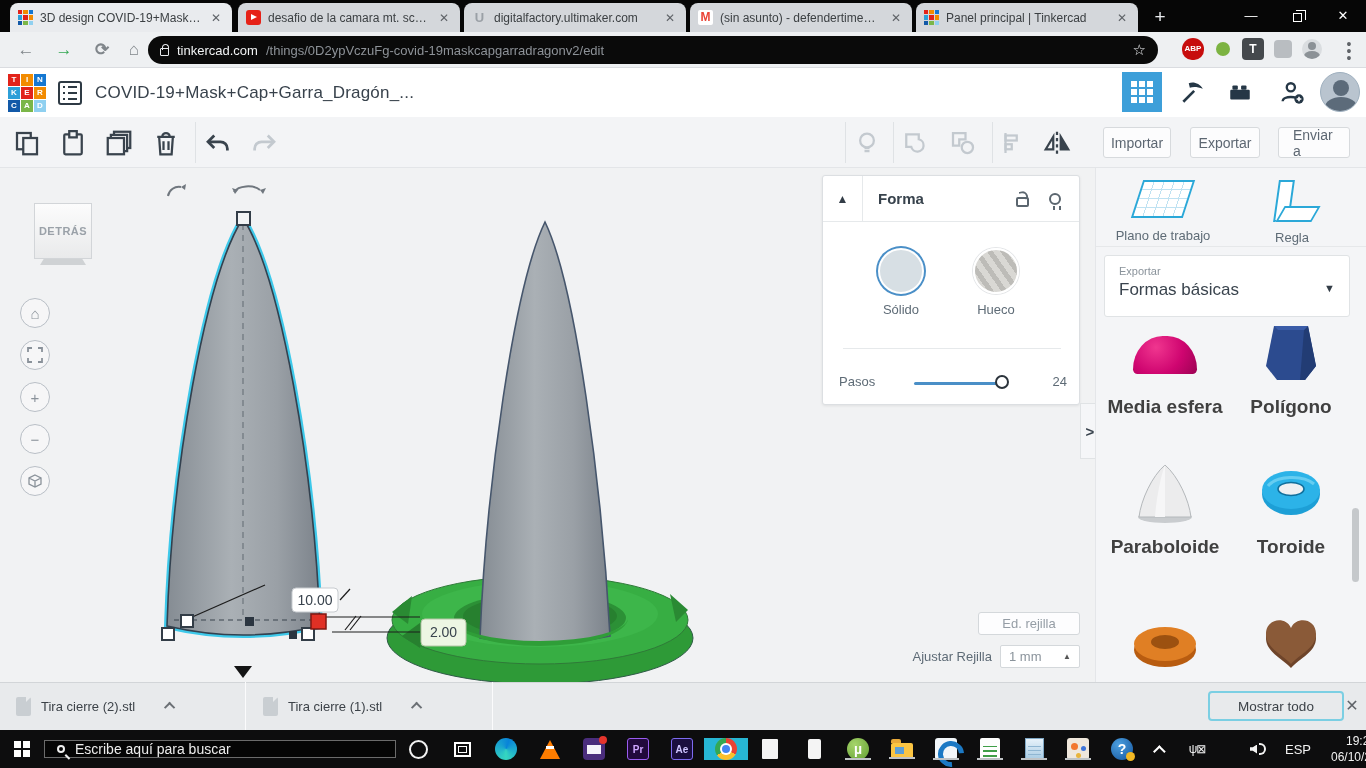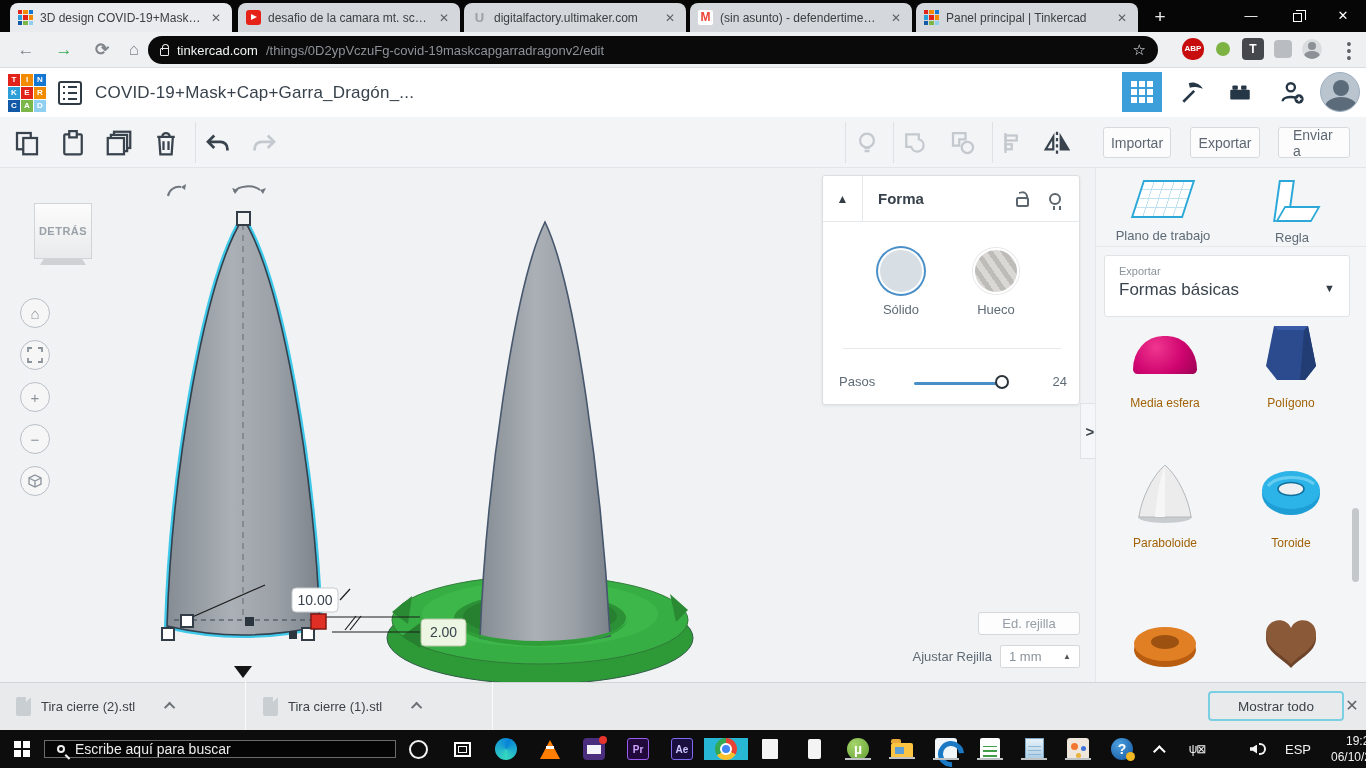--- a/index.html
+++ b/index.html
@@ -107,21 +107,21 @@
     transform:skewX(-18deg);}
   .rulicon{width:44px;height:40px;margin:0 auto;position:relative;}
   .rulicon:before{content:"";position:absolute;left:6px;top:0;width:12px;height:38px;border:2px solid #2ba8d8;background:#fff;transform:skewX(-8deg);}
   .rulicon:after{content:"";position:absolute;left:10px;top:26px;width:32px;height:12px;border:2px solid #2ba8d8;background:#fff;transform:skewX(-30deg);}
   .sbdiv{left:1096px;top:246px;width:270px;height:1px;background:#e6e8ea;}
   .libcard{left:1104px;top:255px;width:246px;height:62px;background:#fff;border:1px solid #e0e3e5;border-radius:3px;padding:9px 14px;}
   .libbrand{font-size:11px;color:#8a939b;}
   .libname{font-size:17px;color:#3a444e;margin-top:3px;}
   .libcaret{position:absolute;right:14px;top:26px;color:#333d47;font-size:11px;}
   .shapecell{width:124px;text-align:center;}
-  .shapecell .lbl{font-size:12px;color:#a16207;margin-top:12px;}
+  .shapecell .lbl{font-size:19px;color:#404040;margin-top:12px;font-weight:bold;}
   .shicon{margin:0 auto;width:70px;height:62px;position:relative;}
   .halfsphere{position:absolute;left:3px;top:14px;width:64px;height:38px;border-radius:32px 32px 5px 5px/36px 36px 5px 5px;background:radial-gradient(circle at 36% 30%,#f0368f,#cf0570 55%,#9c0253);}
   .scrollthumb{left:1352px;top:508px;width:7px;height:74px;background:#c5c8cb;border-radius:4px;}
 
   
   .dlbar{left:0;top:682px;width:1366px;height:48px;background:#e8eaec;border-top:1px solid #d2d5d8;}
   .dlitem{top:682px;height:48px;display:flex;align-items:center;padding:0 16px;gap:10px;border-right:1px solid #fbfbfc;}
   .fileic{width:15px;height:19px;background:#c9ced2;border-radius:2px;position:relative;}
   .fileic:before{content:"";position:absolute;right:0;top:0;border-left:5px solid #e8eaec;border-bottom:5px solid transparent;}
   .dlname{font-size:13px;color:#3c4248;}

